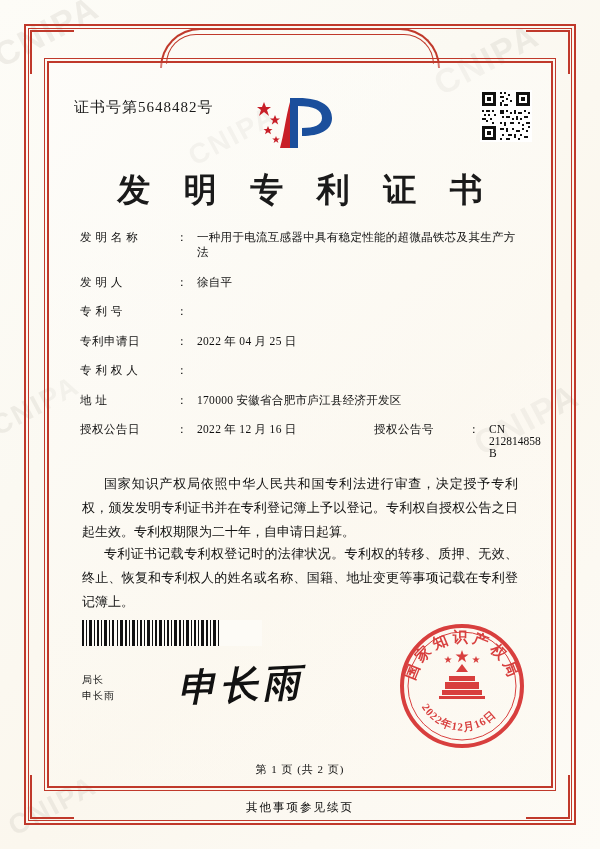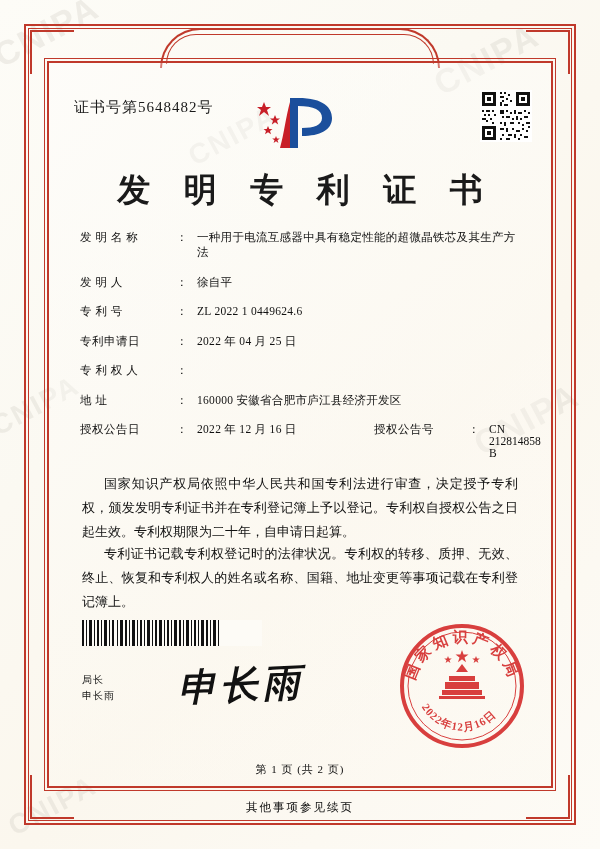--- a/index.html
+++ b/index.html
@@ -370,38 +370,37 @@
 
       <div class="row">
         <div class="lbl spread">发 明 人</div>
         <div class="colon">：</div>
         <div class="val">徐自平</div>
       </div>
 
       <div class="row">
         <div class="lbl spread">专 利 号</div>
         <div class="colon">：</div>
-        <div class="val">ZL 2022 1 0449624.6</div>
       </div>
 
       <div class="row">
         <div class="lbl">专利申请日</div>
         <div class="colon">：</div>
         <div class="val">2022 年 04 月 25 日</div>
       </div>
 
       <div class="row">
         <div class="lbl spread">专 利 权 人</div>
         <div class="colon">：</div>
       </div>
 
       <div class="row">
         <div class="lbl spread">地  址</div>
         <div class="colon">：</div>
-        <div class="val">160000 安徽省合肥市庐江县经济开发区</div>
+        <div class="val">170000 安徽省合肥市庐江县经济开发区</div>
       </div>
 
       <div class="row two">
         <div class="lbl">授权公告日</div>
         <div class="colon">：</div>
         <div class="val">2022 年 12 月 16 日</div>
         <div class="lbl2">授权公告号</div>
         <div class="colon">：</div>
         <div class="val2">CN 212814858 B</div>
       </div>

